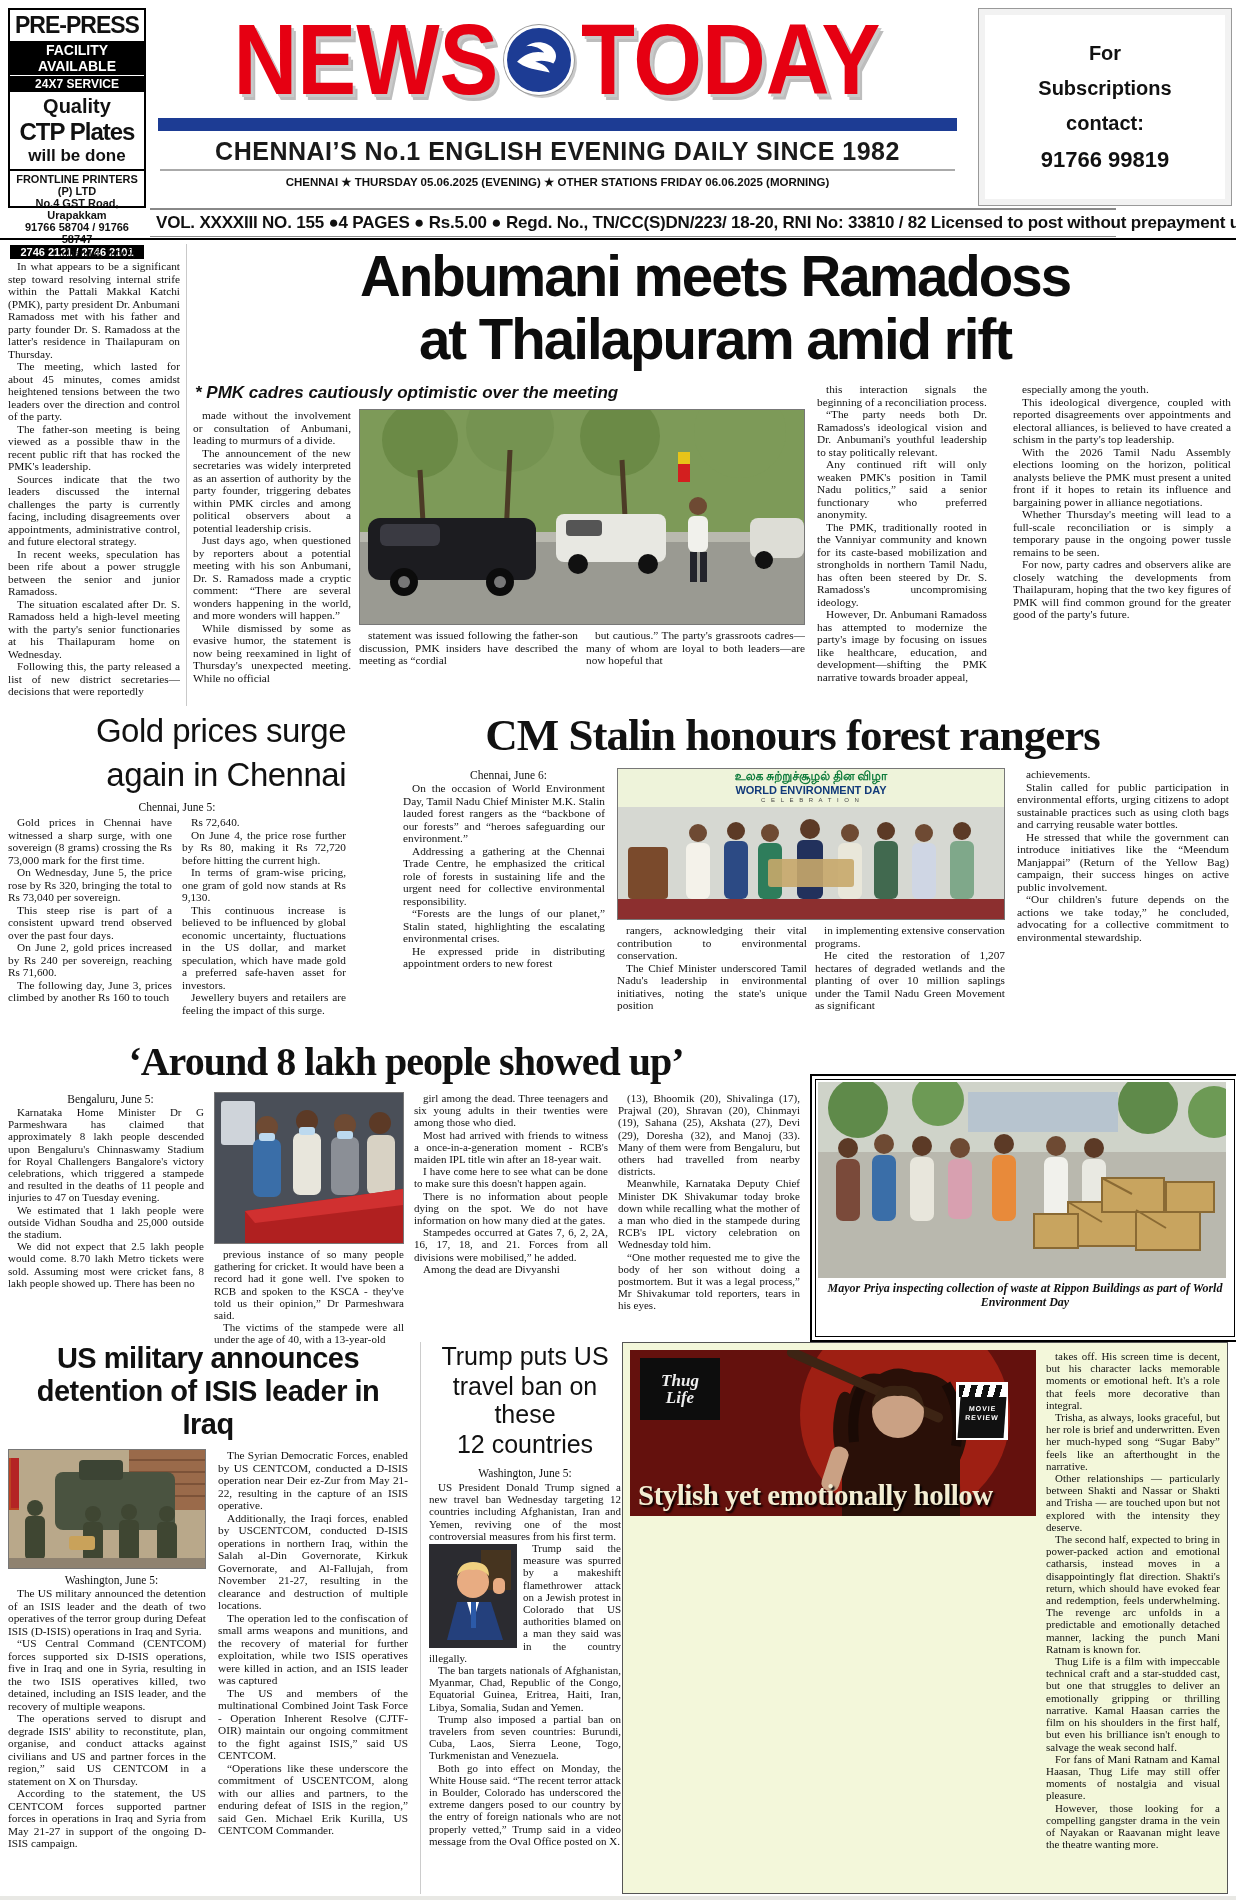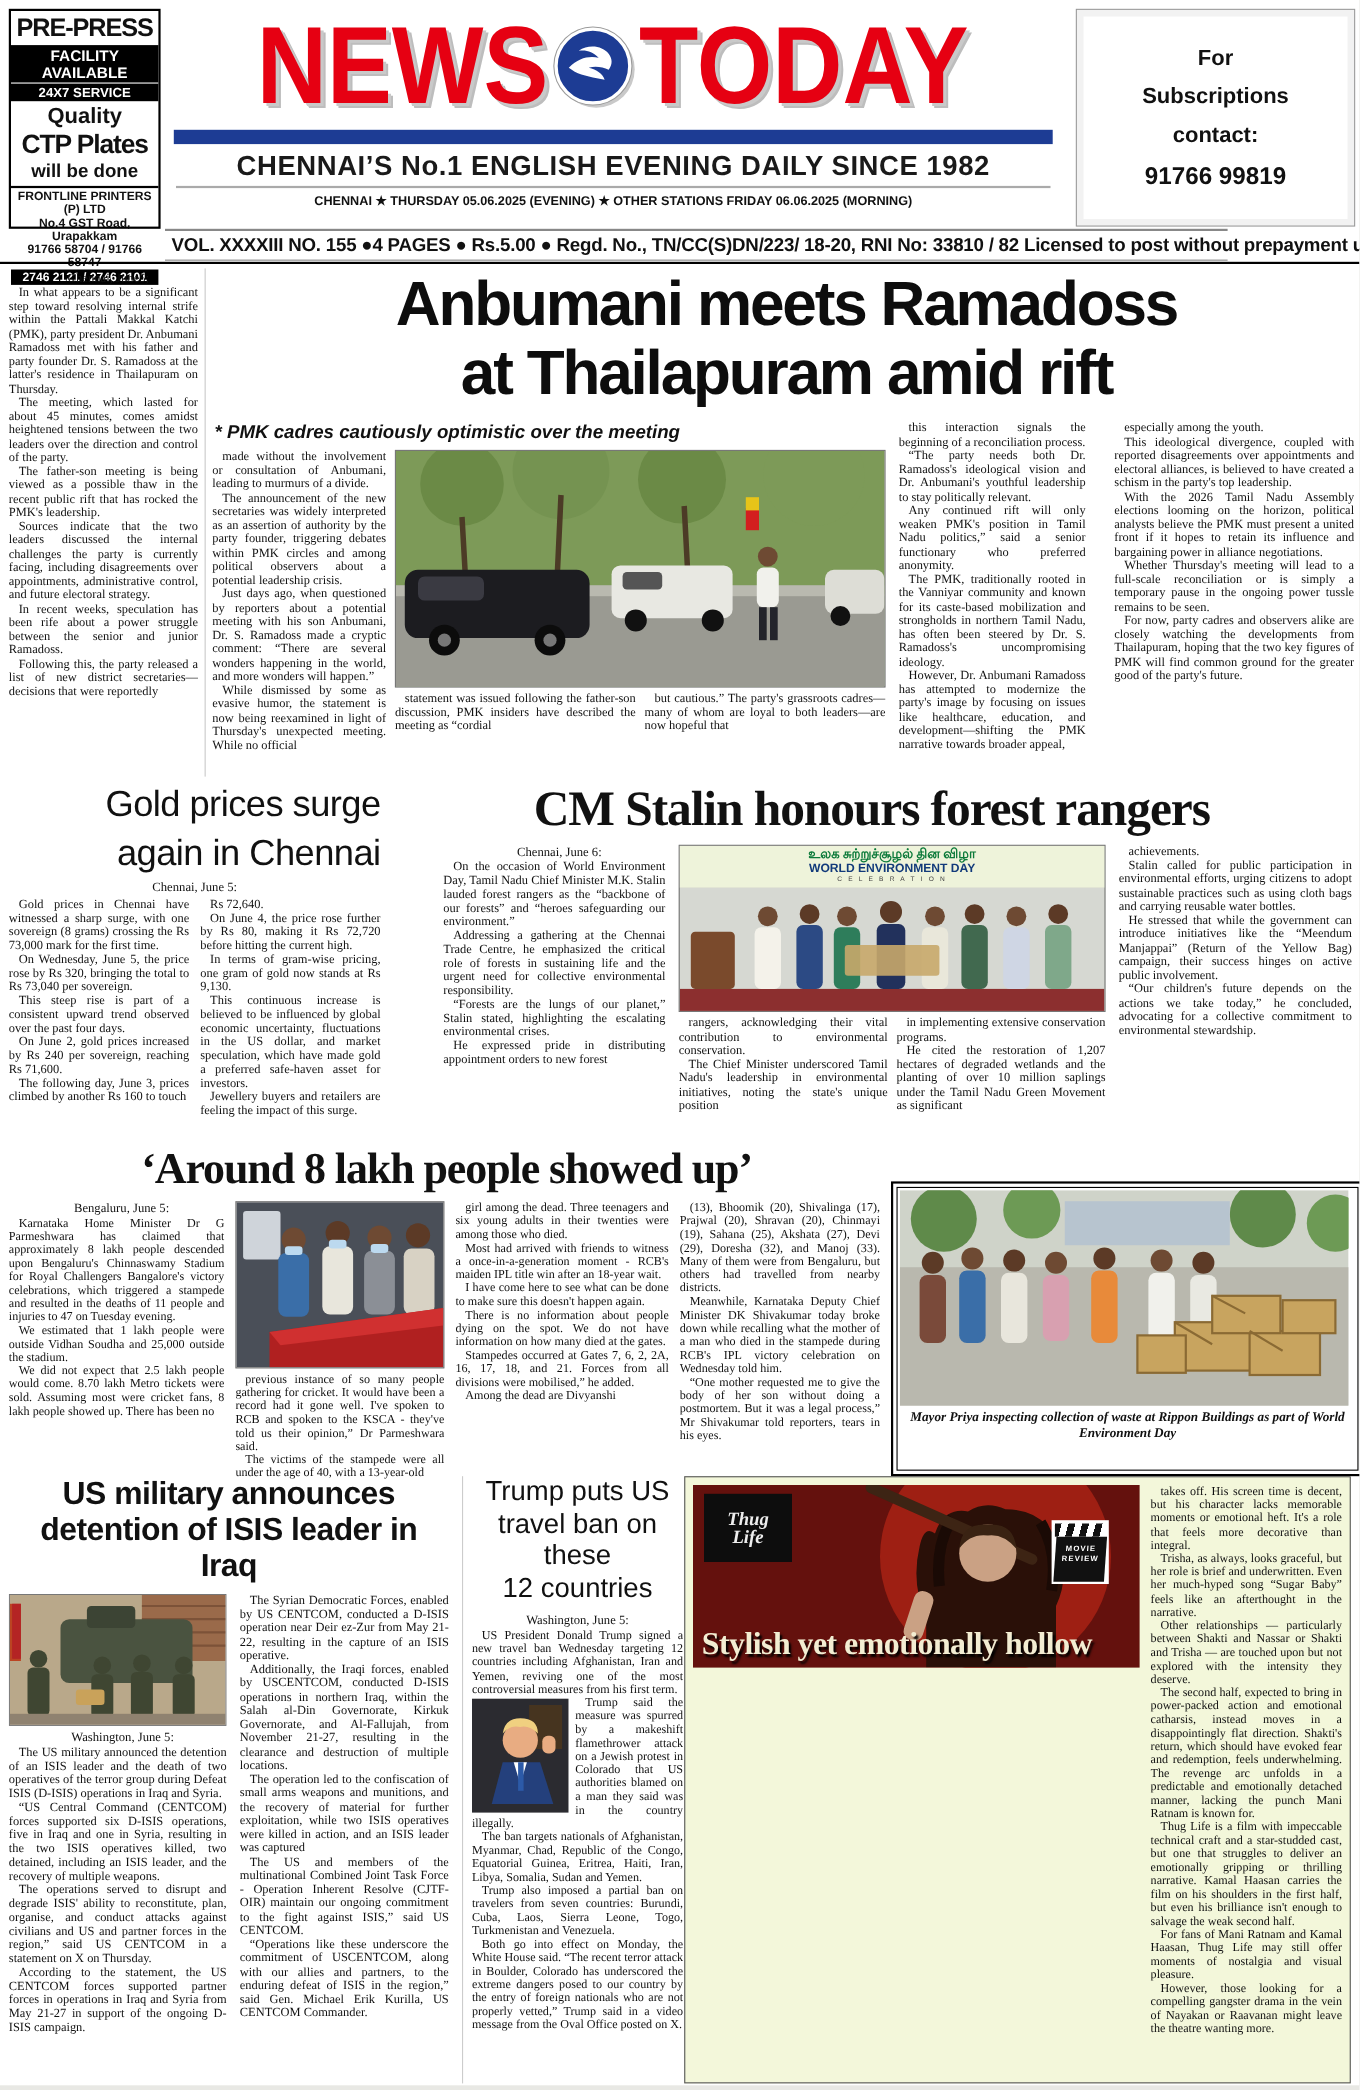--- a/index.html
+++ b/index.html
@@ -162,20 +162,21 @@
   <div class="abs topline"></div>
 
   <div class="abs pmk-left col">
     <p class="dateline">Chennai, June5;</p>
     <div>
         <p>In what appears to be a significant step toward resolving internal strife within the Pattali Makkal Katchi (PMK), party president Dr. Anbumani Ramadoss met with his father and party founder Dr. S. Ramadoss at the latter's residence in Thailapuram on Thursday.</p>
         <p>The meeting, which lasted for about 45 minutes, comes amidst heightened tensions between the two leaders over the direction and control of the party.</p>
         <p>The father-son meeting is being viewed as a possible thaw in the recent public rift that has rocked the PMK's leadership.</p>
         <p>Sources indicate that the two leaders discussed the internal challenges the party is currently facing, including disagreements over appointments, administrative control, and future electoral strategy.</p>
         <p>In recent weeks, speculation has been rife about a power struggle between the senior and junior Ramadoss.</p>
+        <p>The situation escalated after Dr. S. Ramadoss held a high-level meeting with the party's senior functionaries at his Thailapuram home on Wednesday.</p>
         <p>Following this, the party released a list of new district secretaries—decisions that were reportedly</p>
       </div>
   </div>
 
   <div class="abs pmk-main">
     <div class="pmk-head">Anbumani meets Ramadoss</div>
     <div class="pmk-head">at Thailapuram amid rift</div>
     <div class="pmk-row">
       <div class="pmk-leftzone">
         <div class="pmk-sub">* PMK cadres cautiously optimistic over the meeting</div>

